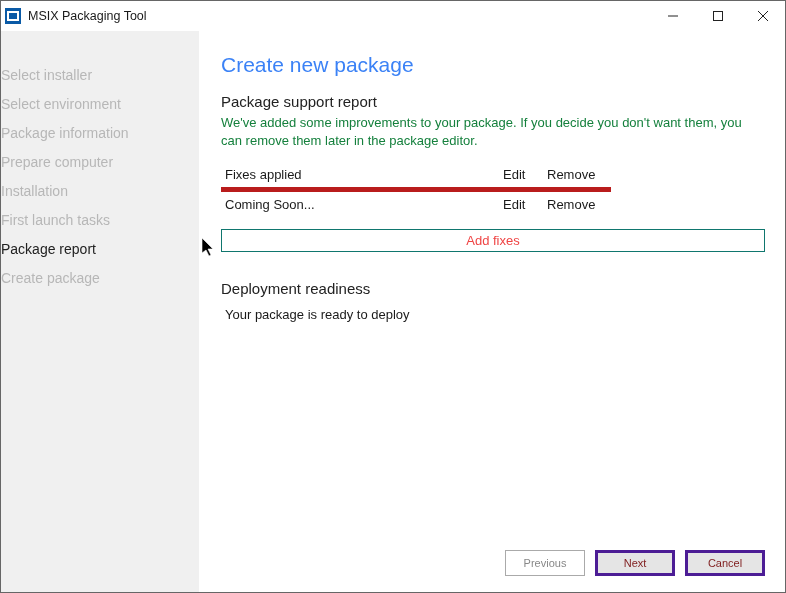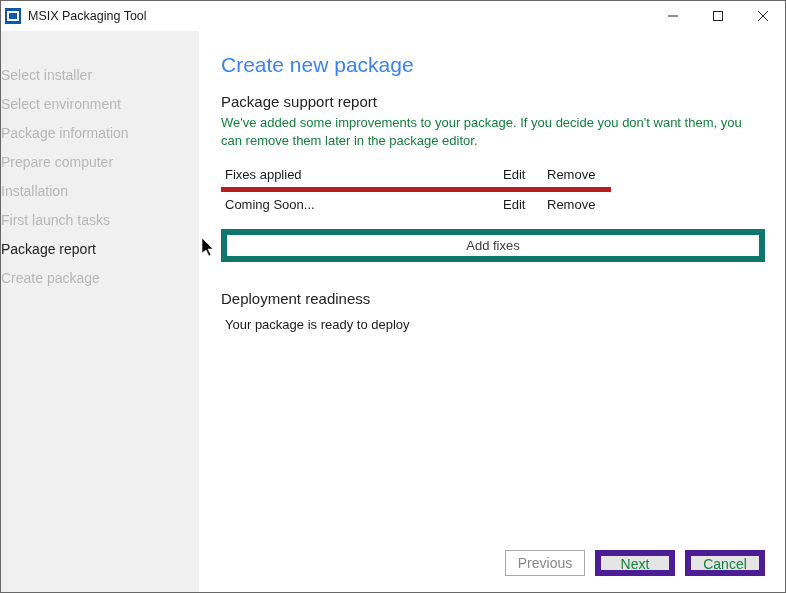--- a/index.html
+++ b/index.html
@@ -102,25 +102,25 @@
     }
     .fixes-row {
       border-bottom: none;
     }
     .fixes-col-name { flex: 1; }
     .fixes-col-edit { width: 44px; }
     .fixes-col-remove { width: 60px; }
     .fixes-col-edit, .fixes-col-remove { text-align: left; }
     .add-fixes-btn {
       margin-top: 12px;
-      border: 6px solid #0f766e;
+      border: 1px solid #0f766e;
       background: #fff;
       padding: 3px 12px;
       font-size: 13px;
-      color: #404040;
+      color: #ef4444;
       font-family: inherit;
       cursor: default;
     }
     .readiness-table {
       width: 210px;
     }
     .readiness-header {
       padding: 5px 4px;
       border-bottom: 1px solid #333;
     }
@@ -131,32 +131,32 @@
       position: absolute;
       bottom: 16px;
       right: 20px;
       display: flex;
       gap: 10px;
     }
     .footer button {
       width: 80px;
       height: 26px;
       font-family: inherit;
-      font-size: 14px;
+      font-size: 11px;
       border: 1px solid #aaa;
       cursor: default;
     }
     .footer .btn-prev {
       background: #fff;
       color: #888;
     }
     .footer .btn-next, .footer .btn-cancel {
       background: #e5e5e5;
-      border: 6px solid #4c1d95;
-      color: #15803d;
+      border: 3px solid #4c1d95;
+      color: #7f1d1d;
     }
     .cursor {
       position: absolute;
       left: 201px;
       top: 237px;
       pointer-events: none;
     }
   </style>
 </head>
 <body>

